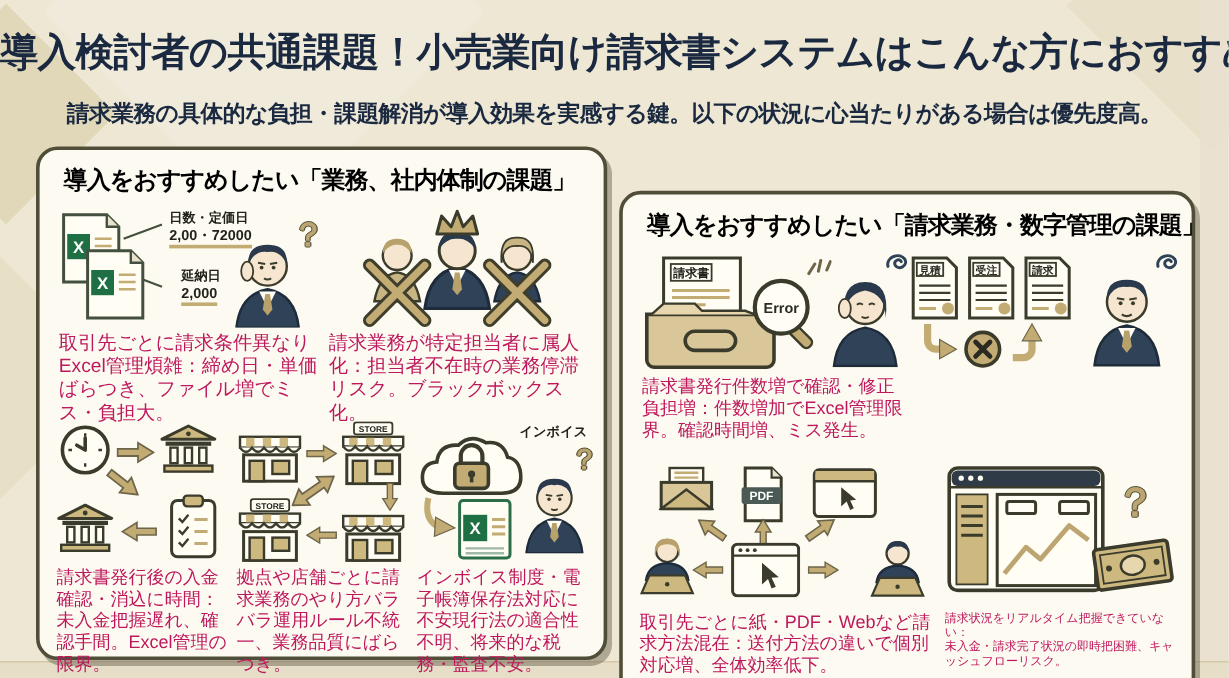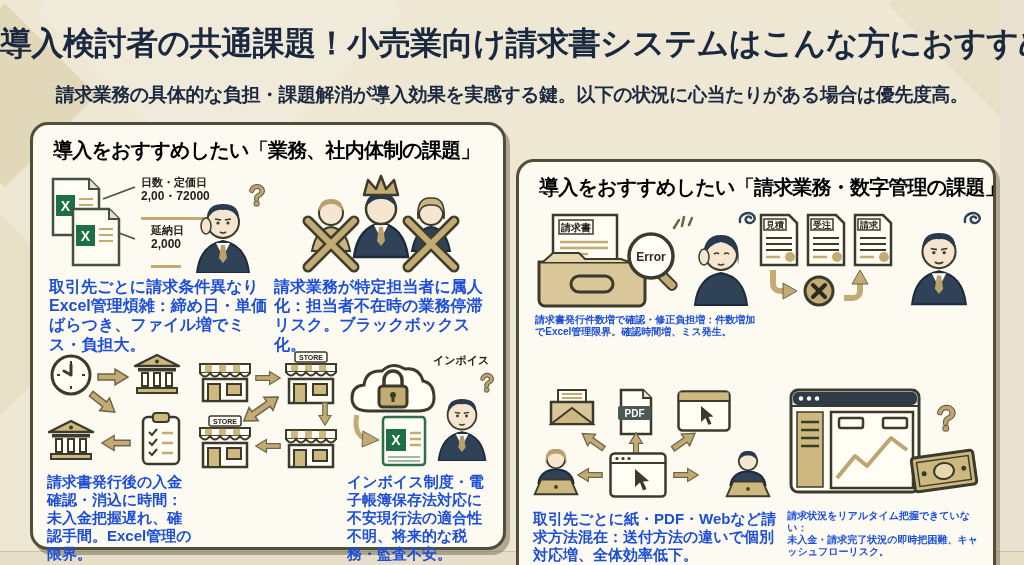--- a/index.html
+++ b/index.html
@@ -24,29 +24,29 @@
          border-radius:18px;box-shadow:4px 5px 0 rgba(99,92,70,.45);}
   .panel.left{left:30px;width:470px;}
   .panel.right{left:516px;width:474px;margin-top:37px;}
   .panel h2{margin:12px 8px 0 20px;font-size:20px;font-weight:800;color:#000000;letter-spacing:-0.8px;white-space:nowrap;}
   .row{position:absolute;left:12px;right:8px;display:flex;}
   .row1{top:48px;height:176px;}
   .row2{top:226px;height:188px;}
   .cell{display:flex;flex-direction:column;flex:1;min-width:0;}
   .scene{position:relative;height:100px;flex:none;}
   .row2 .scene{height:118px;}
-  .item-text{margin:4px 2px 0 4px;font-size:16px;font-weight:700;line-height:1.2;color:#1d4ed8;white-space:pre-line;}
+  .item-text{margin:4px 2px 0 4px;font-size:16px;font-weight:400;line-height:1.2;color:#be185d;white-space:pre-line;}
   .row2 .item-text{font-size:15px;margin-left:2px;}
-  .panel.right .row1 .item-text{font-size:10px;}
+  .panel.right .row1 .item-text{font-size:15px;}
   .panel.right .row2 .c3{width:56%;flex:none;}
   .panel.right .row2 .c4{width:44%;flex:none;}
   .panel.right .row2 .c4 .item-text{font-size:10px;}
   
   .lbl{position:absolute;font-weight:800;color:#22221a;line-height:1.05;}
-  .num{border-bottom:3px solid #C3AC74;padding-bottom:14px;}
+  .num{border-bottom:3px solid #C3AC74;padding-bottom:1px;}
   .qmark{position:absolute;font-weight:900;color:#BCA571;
          text-shadow:1px 0 0 #55533B,-1px 0 0 #55533B,0 1px 0 #55533B,0 -1px 0 #55533B;}
 </style>
 </head>
 <body>
 
 <div id="stage">
   <div class="deco d4"></div>
   <div class="deco d1"></div>
   <div class="deco d2"></div>
@@ -226,20 +226,21 @@
             <rect x="3" y="9" width="50" height="9" fill="#FFFDF4" stroke="#3B3B2C" stroke-width="2"></rect>
             <rect x="8" y="9.8" width="7" height="7.5" fill="#CDB97F"></rect>
               <rect x="22" y="9.8" width="7" height="7.5" fill="#CDB97F"></rect>
               <rect x="36" y="9.8" width="7" height="7.5" fill="#CDB97F"></rect>
             <path d="M3,18 q5,7 10,0 q5,7 10,0 q5,7 10,0 q5,7 10,0 q5,7 10,0" fill="#FFFDF4" stroke="#3B3B2C" stroke-width="2"></path>
             <rect x="6" y="24" width="44" height="22" fill="#FFFDF4" stroke="#3B3B2C" stroke-width="2.5"></rect>
             <rect x="11" y="29" width="12" height="17" fill="#CDB97F" stroke="#3B3B2C" stroke-width="2"></rect>
             <rect x="30" y="29" width="14" height="11" fill="#CDB97F" stroke="#3B3B2C" stroke-width="2"></rect>
           </svg>
         </div>
+        <p class="item-text">拠点や店舗ごとに請求業務のやり方バラバラ運用ルール不統一、業務品質にばらつき。</p>
       </div>
 
       <div class="cell">
         <div class="scene">
           <svg class="abs" style="left:0;top:4px" width="94" height="62" viewBox="0 0 94 62">
             <path d="M24,56 Q7,56 7,43 Q7,31 19,30 Q21,15 37,16 Q47,6 60,14 Q74,12 78,26 Q89,28 89,43 Q89,56 73,56 Z" fill="#FFFDF4" stroke="#3B3B2C" stroke-width="3"></path>
             <path d="M39,32 v-7 a9,9 0 0 1 18,0 v7" fill="none" stroke="#3B3B2C" stroke-width="3.5"></path>
             <rect x="34" y="31" width="28" height="21" rx="4" fill="#C3AC74" stroke="#3B3B2C" stroke-width="3"></rect>
             <circle cx="48" cy="40" r="3" fill="#3B3B2C"></circle>
               <rect x="46.5" y="41" width="3" height="6" fill="#3B3B2C"></rect>

